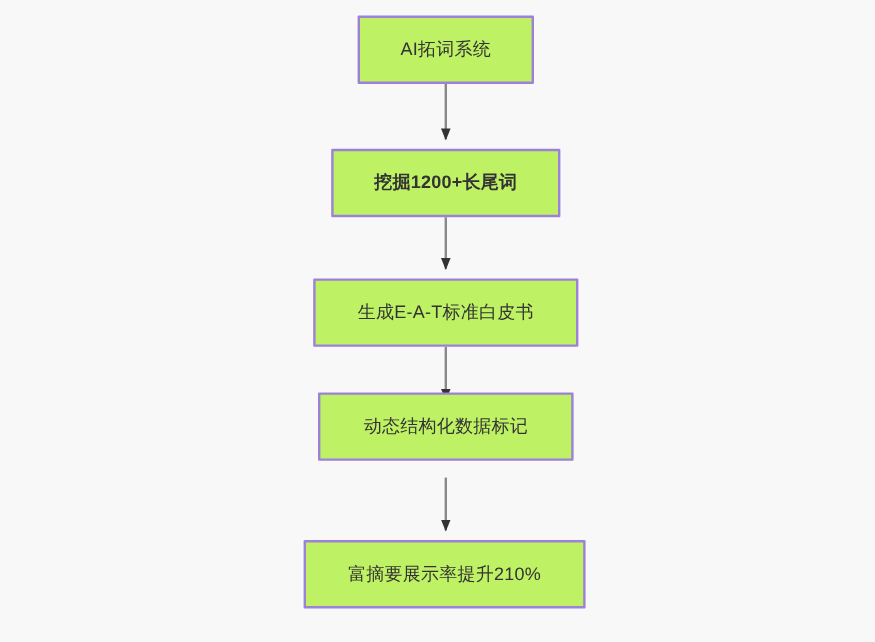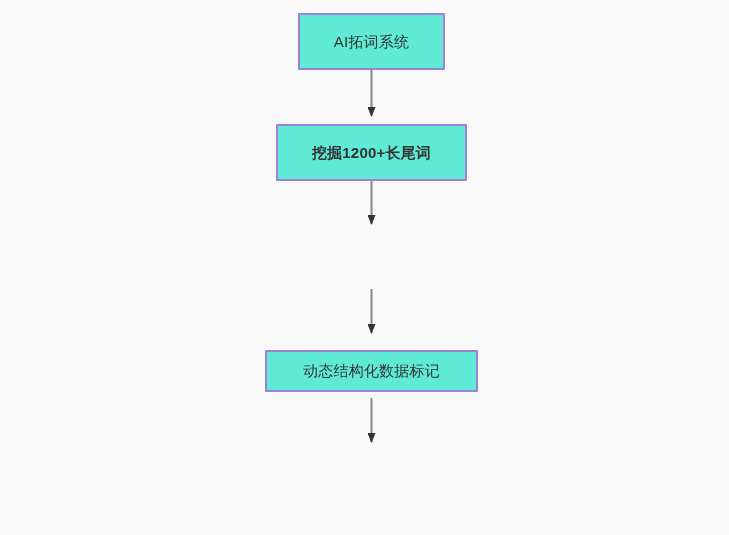--- a/index.html
+++ b/index.html
@@ -22,21 +22,21 @@
     position: absolute;
     left: 0;
     top: 0;
     width: 729px;
     height: 535px;
     pointer-events: none;
   }
   .node {
     position: absolute;
     box-sizing: border-box;
-    background: #5eead4;
+    background: #bef264;
     border: 2px solid #9d80d8;
     border-radius: 1px;
     display: flex;
     align-items: center;
     justify-content: center;
   }
   .node-label {
     color: #333333;
     font-size: 15px;
     line-height: 1.2;
@@ -71,19 +71,25 @@
   </svg>
 
   <div class="node" style="left:298px; top:13px; width:147px; height:57px;">
     <span class="node-label">AI拓词系统</span>
   </div>
 
   <div class="node" style="left:276px; top:124px; width:191px; height:57px;font-weight:bold;">
     <span class="node-label">挖掘1200+长尾词</span>
   </div>
 
+  <div class="node" style="left:261px; top:232px; width:221px; height:57px;">
+    <span class="node-label">生成E-A-T标准白皮书</span>
+  </div>
 
-  <div class="node" style="left:265px; top:350px; width:213px; height:42px;">
+  <div class="node" style="left:265px; top:327px; width:213px; height:57px;">
     <span class="node-label">动态结构化数据标记</span>
   </div>
 
+  <div class="node" style="left:253px; top:450px; width:235px; height:57px;">
+    <span class="node-label">富摘要展示率提升210%</span>
+  </div>
 
 </div>
 
 </body></html>

